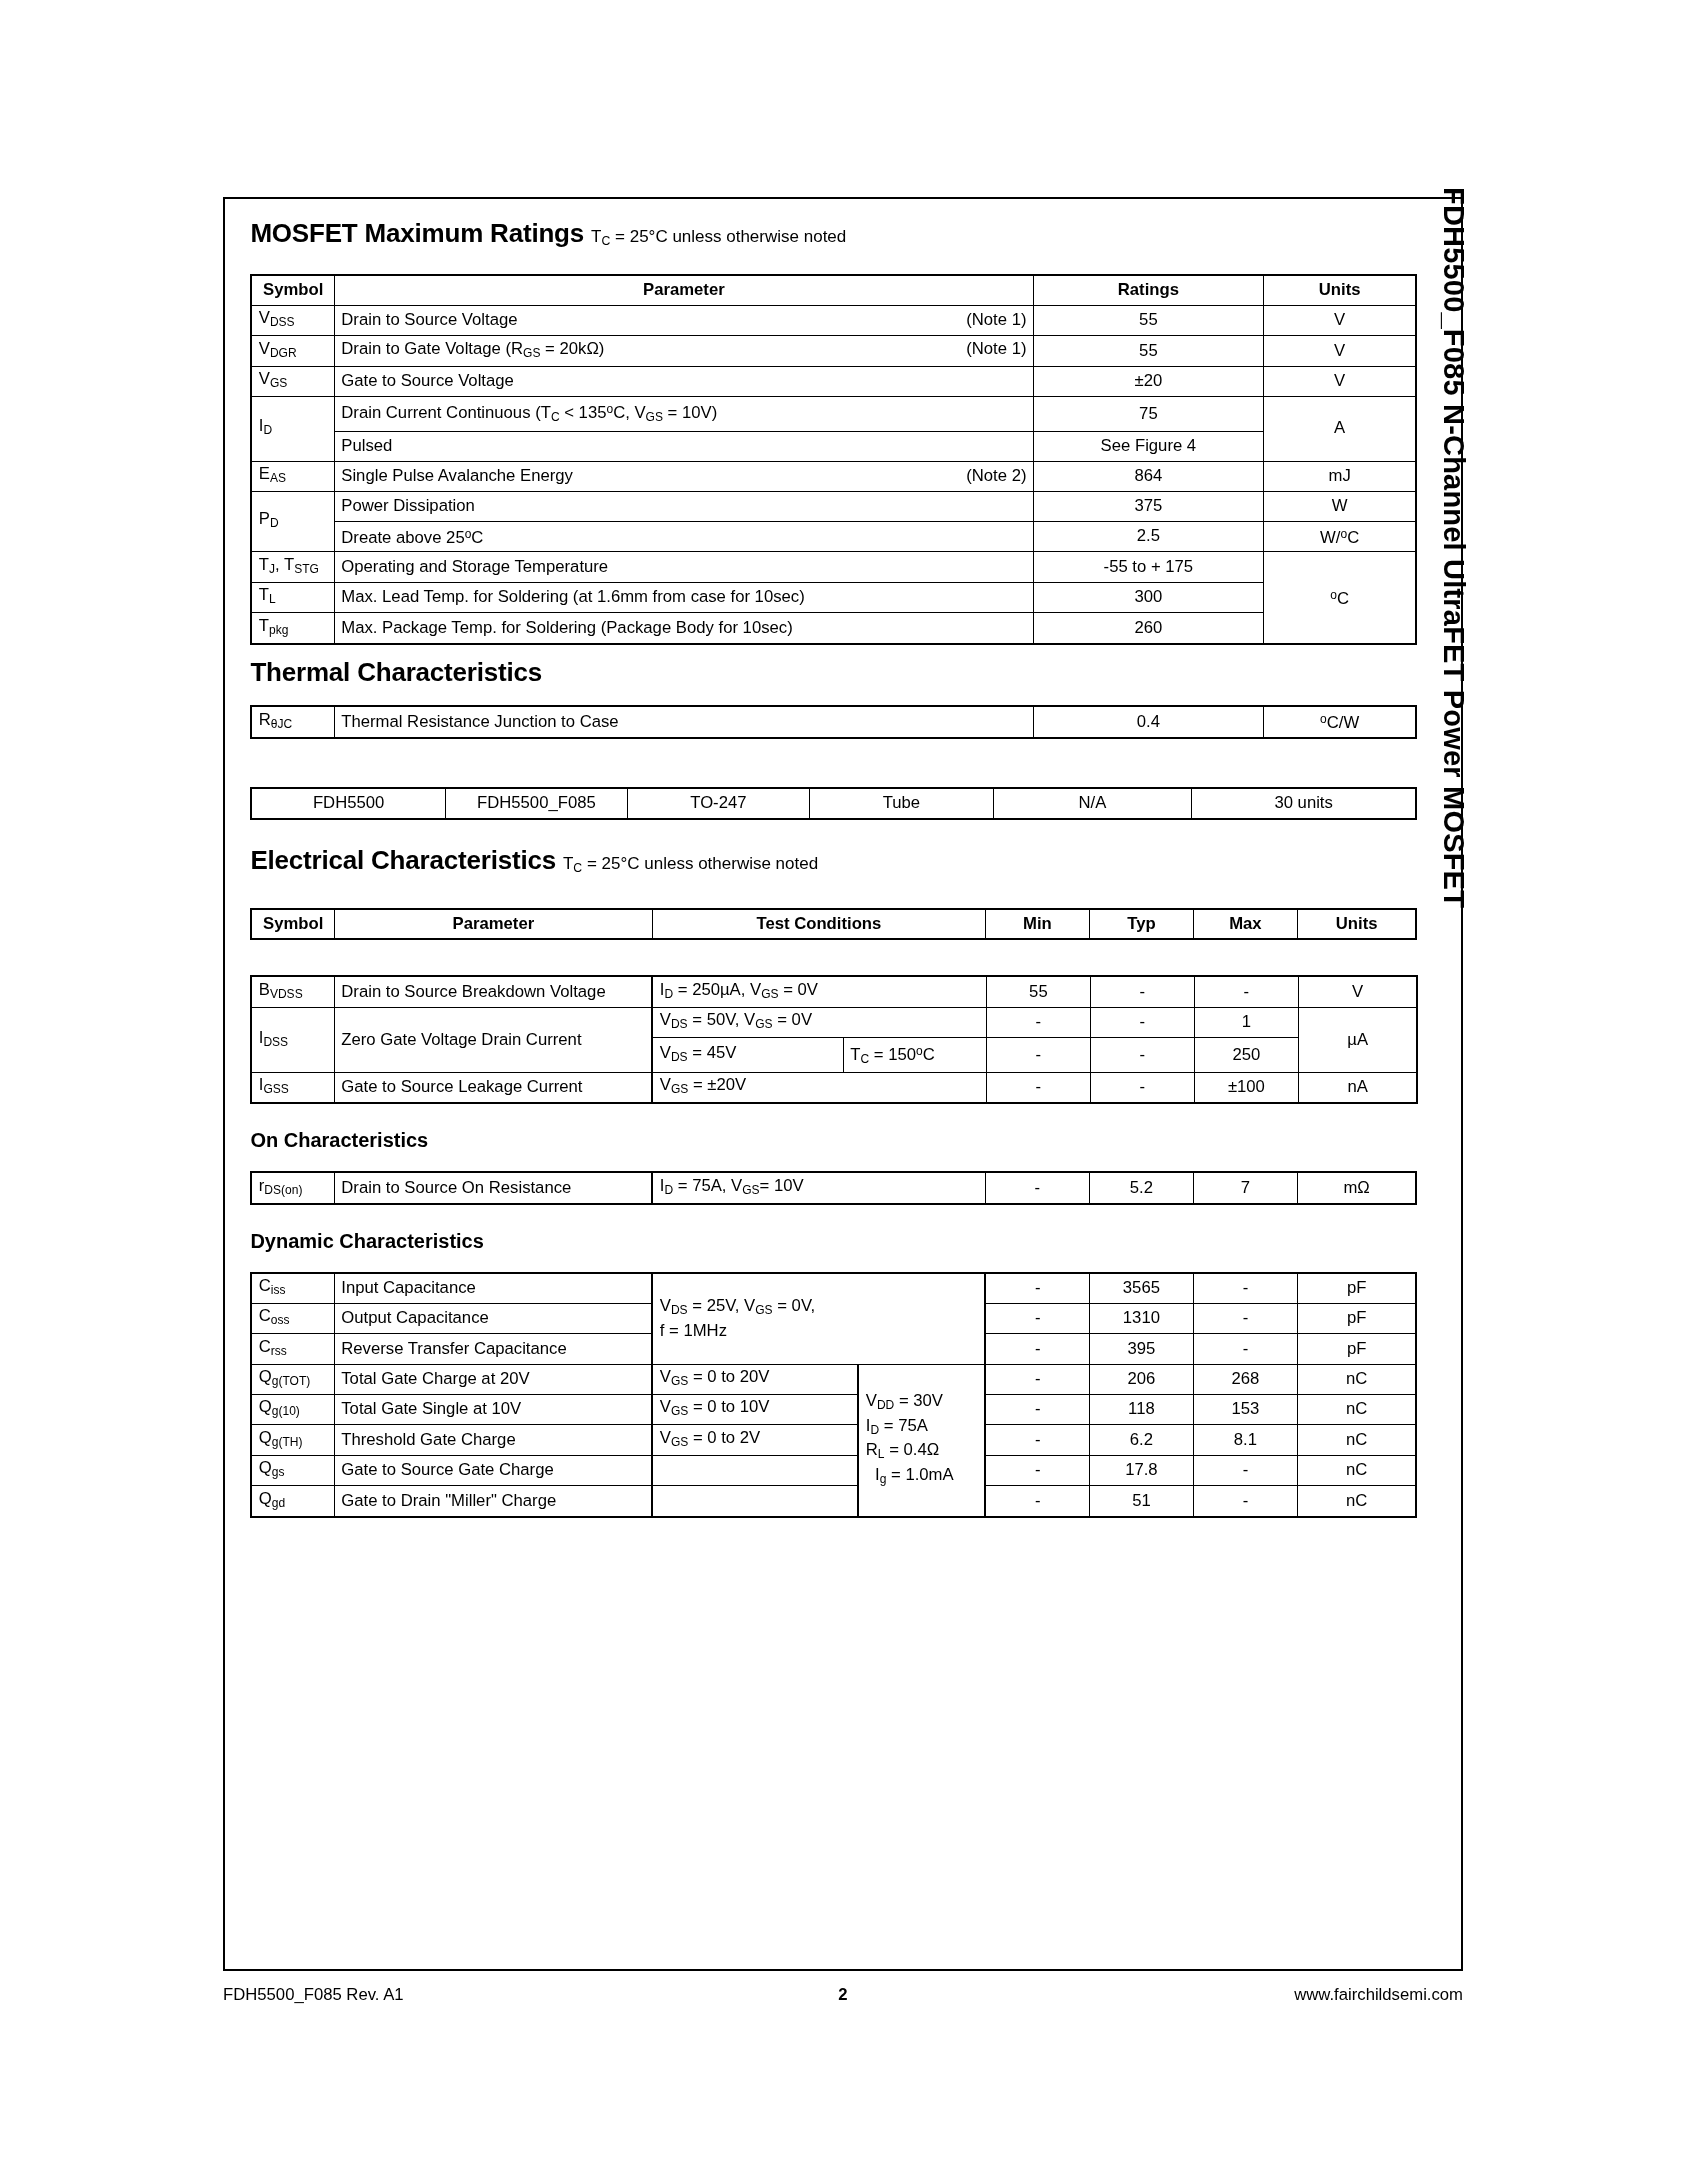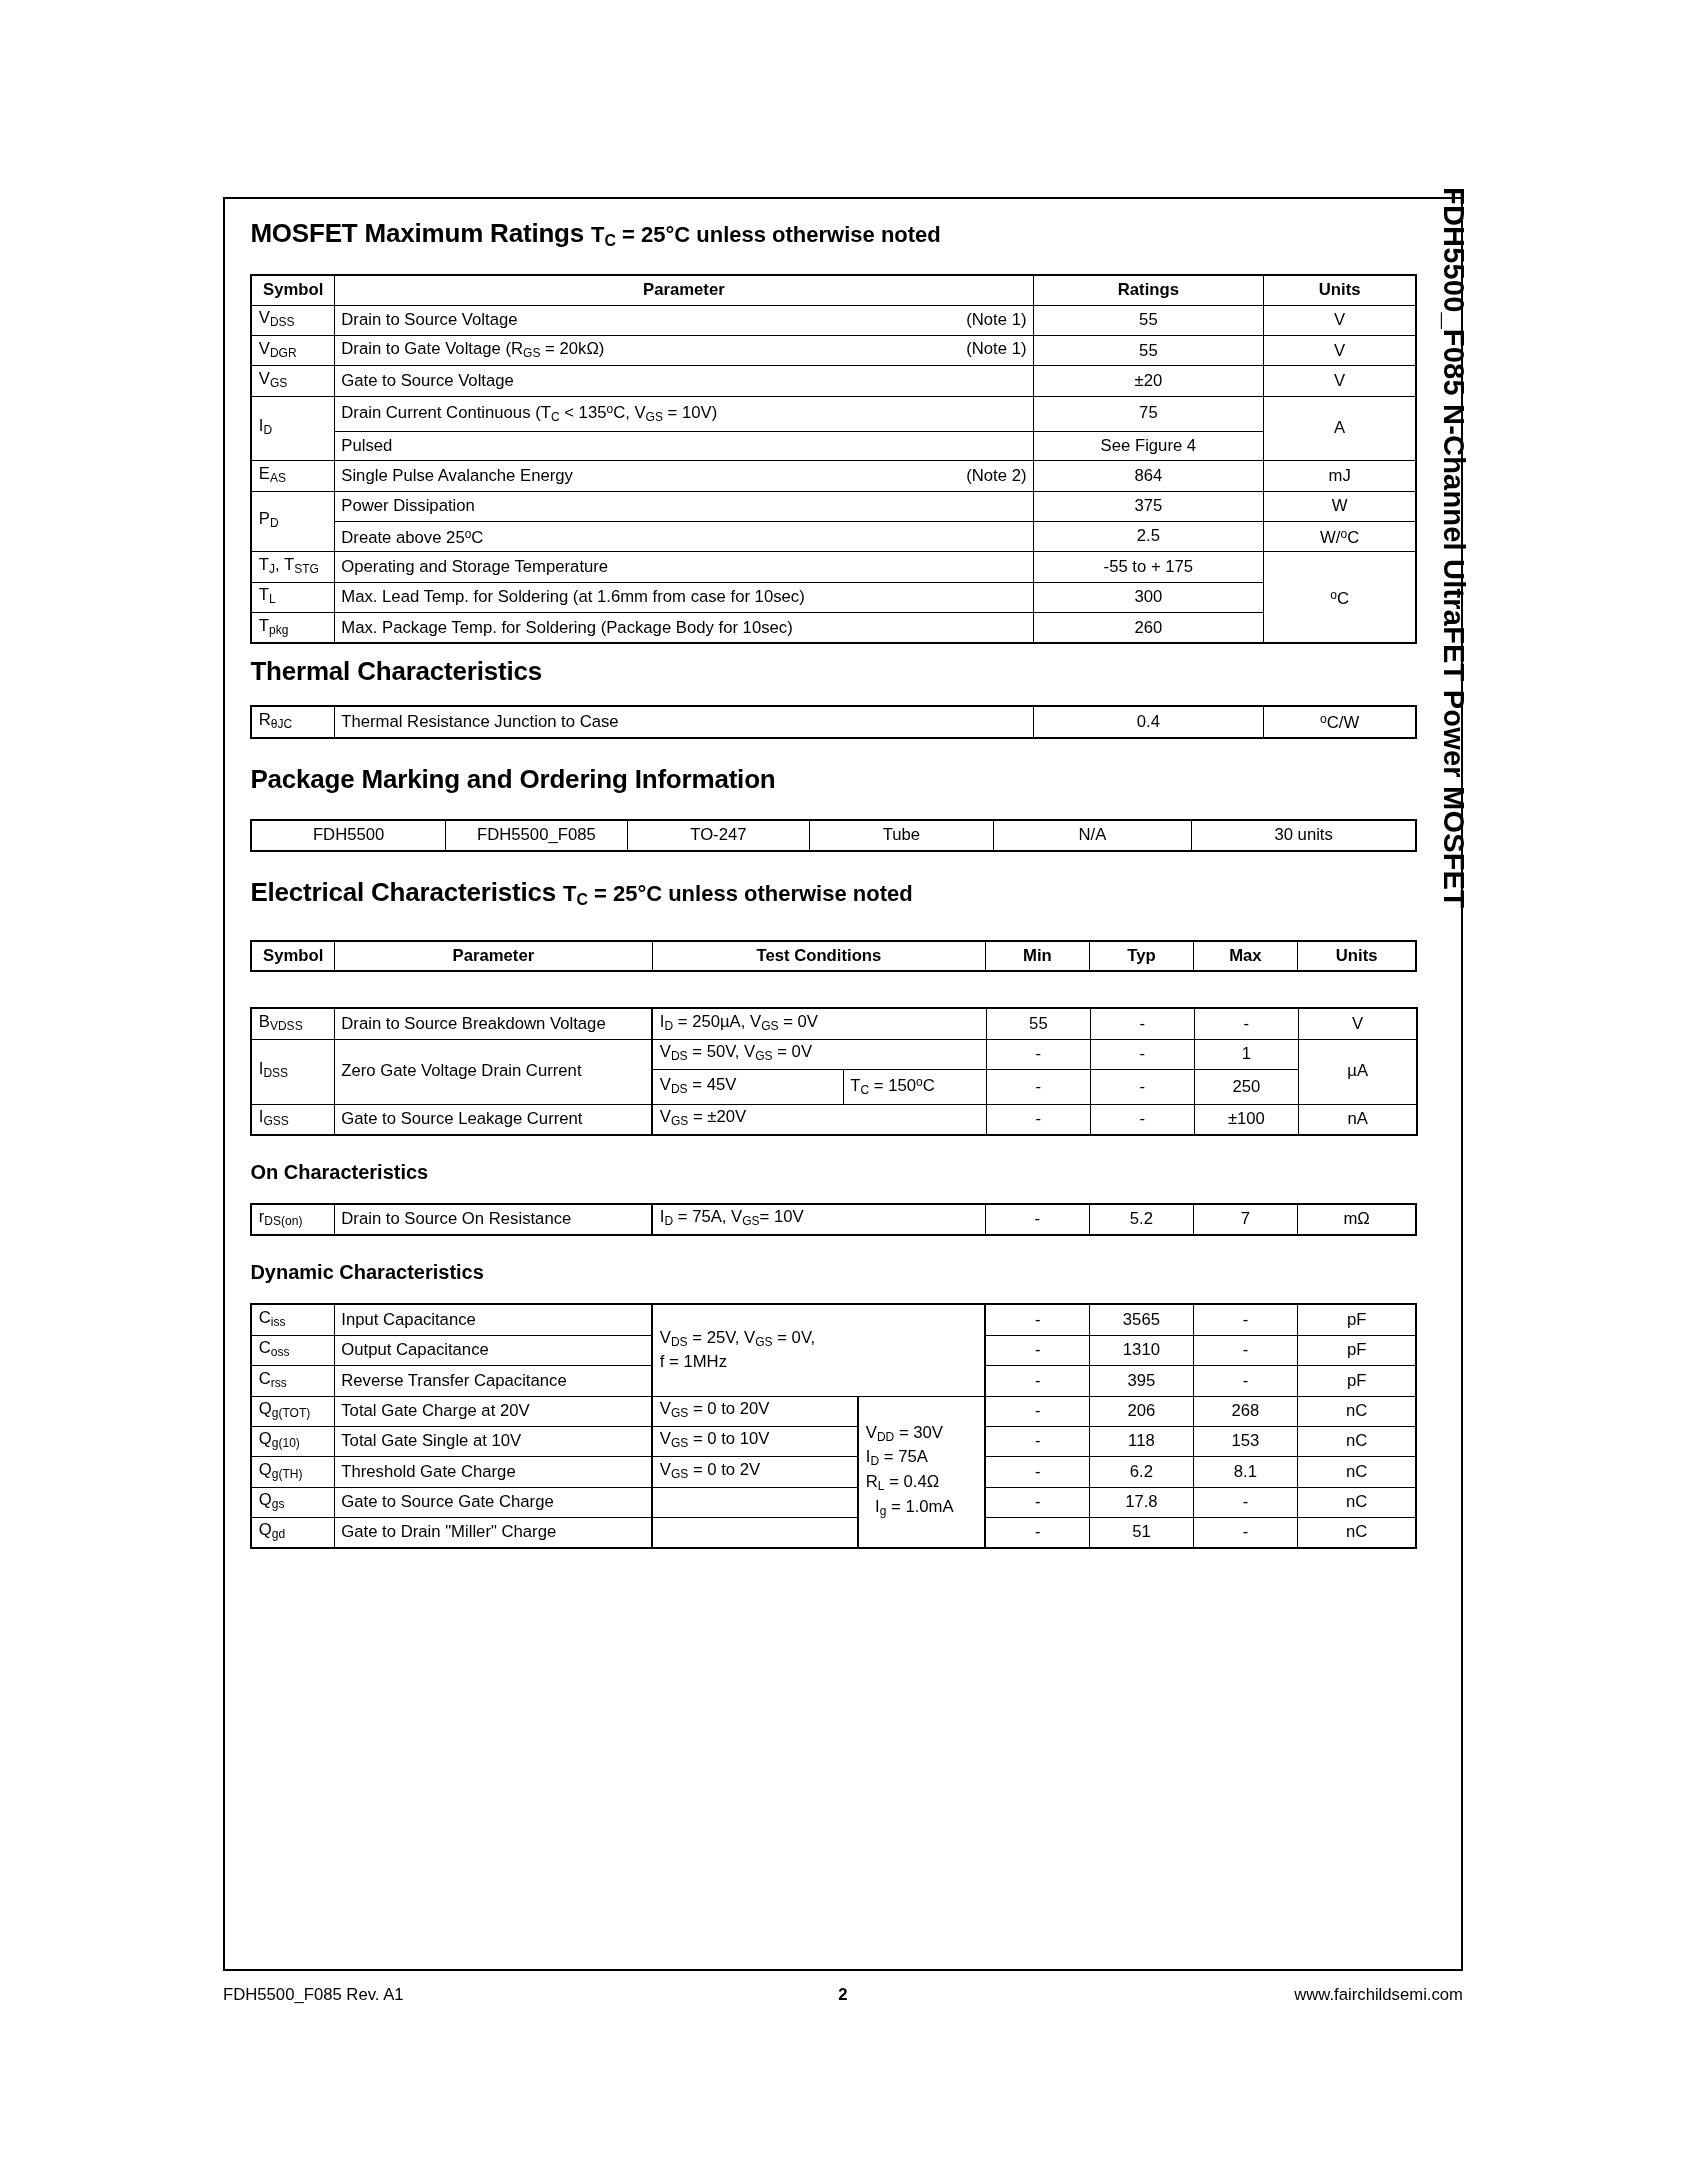--- a/index.html
+++ b/index.html
@@ -65,22 +65,22 @@
   
   h2.sec {
     font-size: 26px;
     font-weight: bold;
     margin: 0;
     padding: 0;
     letter-spacing: -0.2px;
     line-height: 32px;
   }
   h2.sec .cond {
-    font-size: 22px;
-    font-weight: bold;
+    font-size: 17px;
+    font-weight: normal;
     letter-spacing: 0;
   }
   h3.sub {
     font-size: 20px;
     font-weight: bold;
     margin: 0;
     padding: 0;
     line-height: 25.4px;
   }
   .gap-lg { height: 24px; }
@@ -233,21 +233,20 @@
           <tr class="thick-b">
             <td class="lft">R<sub>θJC</sub></td>
             <td class="lft">Thermal Resistance Junction to Case</td>
             <td class="ctr">0.4</td>
             <td class="ctr"><sup>o</sup>C/W</td>
           </tr>
         </tbody>
       </table>
 
       <div class="gap-lg"></div>
-      <h2 class="sec">Package Marking and Ordering Information</h2>
       <div class="gap-lg"></div>
 
       <table class="dt framed">
         <colgroup>
           <col style="width:194px">
             <col style="width:182px">
             <col style="width:182px">
             <col style="width:184px">
             <col style="width:198px">
             <col style="width:225px">

